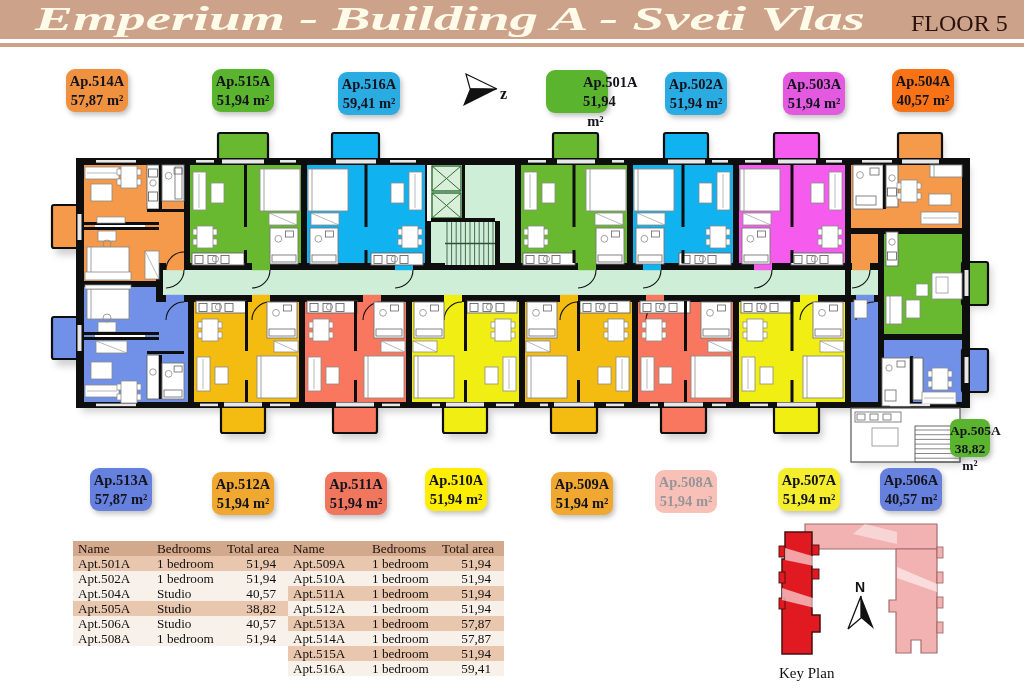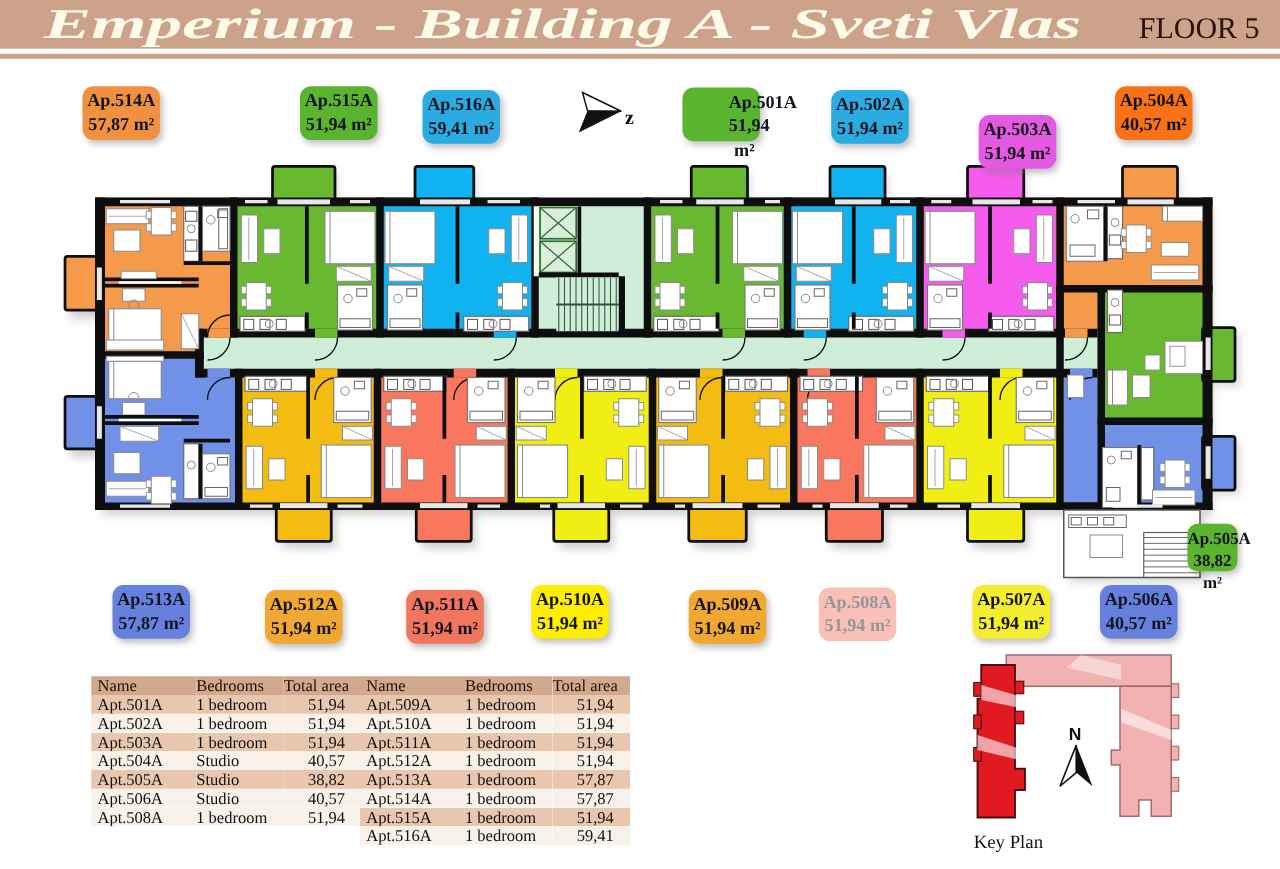--- a/index.html
+++ b/index.html
@@ -575,25 +575,25 @@
 <rect x="446" y="402.5" width="38" height="4" fill="#ffffff" opacity="0.9"></rect>
 <rect x="554" y="402.5" width="40" height="4" fill="#ffffff" opacity="0.9"></rect>
 <rect x="664" y="402.5" width="39" height="4" fill="#ffffff" opacity="0.9"></rect>
 <rect x="777" y="402.5" width="39" height="4" fill="#ffffff" opacity="0.9"></rect>
 <rect x="77.5" y="214" width="4" height="26" fill="#ffffff" opacity="0.9"></rect>
 <rect x="77.5" y="325" width="4" height="26" fill="#ffffff" opacity="0.9"></rect>
 <rect x="964.5" y="270" width="4" height="26" fill="#ffffff" opacity="0.9"></rect>
 <rect x="964.5" y="357" width="4" height="26" fill="#ffffff" opacity="0.9"></rect>
 </svg>
 <div class="lab" style="left:66px;top:69px;background:#f0913f;">Ap.514A<br>57,87 m²</div>
-<div class="lab" style="left:212px;top:69px;background:#5ab42e;margin-left:28px;">Ap.515A<br>51,94 m²</div>
+<div class="lab" style="left:212px;top:69px;background:#5ab42e;">Ap.515A<br>51,94 m²</div>
 <div class="lab" style="left:338px;top:72px;background:#2aabe2;">Ap.516A<br>59,41 m²</div>
 <div class="lab" style="left:546px;top:70px;background:#5ab42e;padding-left:37px;">Ap.501A<br>51,94 m²</div>
 <div class="lab" style="left:665px;top:72px;background:#2aabe2;">Ap.502A<br>51,94 m²</div>
-<div class="lab" style="left:783px;top:72px;background:#e35ae0;margin-top:20px;">Ap.503A<br>51,94 m²</div>
+<div class="lab" style="left:783px;top:72px;background:#e35ae0;">Ap.503A<br>51,94 m²</div>
 <div class="lab" style="left:892px;top:69px;background:#f97316;">Ap.504A<br>40,57 m²</div>
 <div class="lab" style="left:90px;top:468px;background:#6680dd;text-align:center;">Ap.513A<br>57,87 m²</div>
 <div class="lab" style="left:212px;top:472px;background:#f0a830;">Ap.512A<br>51,94 m²</div>
 <div class="lab" style="left:325px;top:472px;background:#f1765e;">Ap.511A<br>51,94 m²</div>
 <div class="lab" style="left:425px;top:468px;background:#ffee00;">Ap.510A<br>51,94 m²</div>
 <div class="lab" style="left:551px;top:472px;background:#f0a830;">Ap.509A<br>51,94 m²</div>
 <div class="lab" style="left:655px;top:470px;background:#f1765e;opacity:0.45;box-shadow:none;">Ap.508A<br>51,94 m²</div>
 <div class="lab" style="left:778px;top:468px;background:#f5ee2e;">Ap.507A<br>51,94 m²</div>
 <div class="lab" style="left:880px;top:468px;background:#6680dd;">Ap.506A<br>40,57 m²</div>
 <div class="lab" style="left:950px;top:419px;background:#5ab42e;width:40px;height:38px;font-size:13.5px;line-height:1.3;border-radius:8px;">Ap.505A<br>38,82 m²</div>
@@ -604,25 +604,20 @@
         <td>Bedrooms</td>
         <td class="ta">Total area</td>
       </tr>
       <tr class="odd">
         <td>Apt.501A</td>
         <td>1 bedroom</td>
         <td class="ta">51,94</td>
       </tr>
       <tr class="even">
         <td>Apt.502A</td>
-        <td>1 bedroom</td>
-        <td class="ta">51,94</td>
-      </tr>
-      <tr class="odd">
-        <td>Apt.503A</td>
         <td>1 bedroom</td>
         <td class="ta">51,94</td>
       </tr>
       <tr class="even">
         <td>Apt.504A</td>
         <td>Studio</td>
         <td class="ta">40,57</td>
       </tr>
       <tr class="odd">
         <td>Apt.505A</td>

